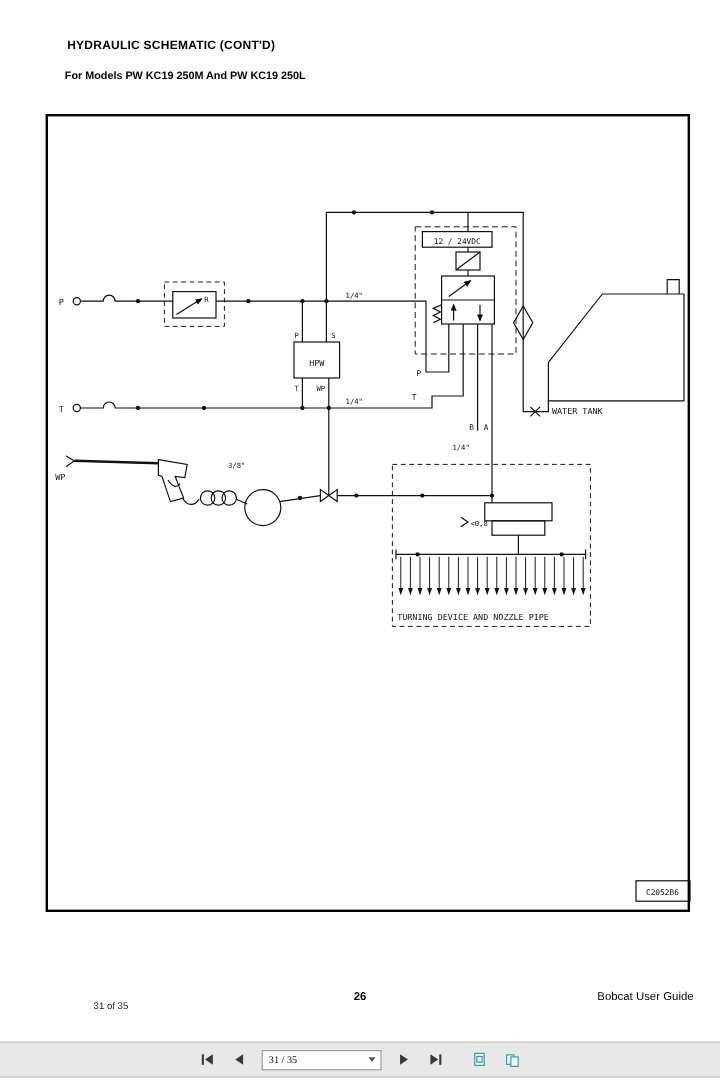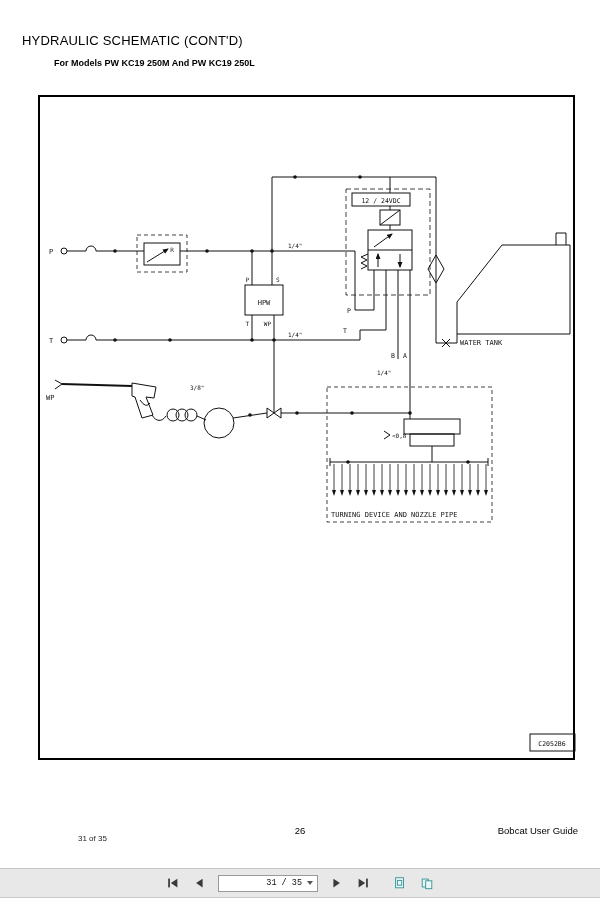--- a/index.html
+++ b/index.html
@@ -1,36 +1,36 @@
 <!DOCTYPE html>
 <html><head>
 <meta charset="utf-8">
 <style>
   * { box-sizing: border-box; margin: 0; padding: 0; }
   html, body { width: 600px; height: 906px; background: #ffffff; font-family: "Liberation Sans", sans-serif; position: relative; overflow: hidden; }
   .abs { position: absolute; }
-  #doc-title    { left: 22px; top: 33px;  font-size: 13px; font-weight: 400; color: #000; letter-spacing: .2px; }
+  #doc-title    { left: 56px; top: 33px;  font-size: 10px; font-weight: 700; color: #000; letter-spacing: .2px; }
   #doc-subtitle { left: 54px; top: 58px;  font-size: 9px;   font-weight: 700; color: #000; }
   #schematic-frame { left: 38px; top: 95px; width: 537px; height: 665px; border: 2px solid #000; background: #fff; }
   #schematic-frame svg { position: absolute; inset: 0; }
   svg text { font-family: "DejaVu Sans Mono", monospace; fill: #111; stroke: none; }
   .t7  { font-size: 7px; }
   .t65 { font-size: 6.5px; }
   .t6  { font-size: 6px; }
   #footer-left   { left: 78px; top: 834px; font-size: 8px; color: #222; }
-  #footer-center { left: 0; top: 825px; width: 600px; text-align: center; font-size: 9.5px; font-weight: 400; color: #000; }
+  #footer-center { left: 0; top: 825px; width: 600px; text-align: center; font-size: 9.5px; font-weight: 700; color: #000; }
   #footer-right  { right: 22px; top: 825px; font-size: 9.5px; font-weight: 400; color: #000; }
   #toolbar { left: 0; top: 868px; width: 600px; height: 30px; background: #e8e8e8;
              border-top: 1px solid #c6c6c6; border-bottom: 1px solid #c9c9c9;
              display: flex; align-items: center; justify-content: center; gap: 9px; }
   .tb-btn { width: 18px; height: 18px; display: flex; align-items: center; justify-content: center;
             background: none; border: none; padding: 0; cursor: pointer; }
   .tb-gap { margin-left: 10px; }
   #page-input-wrap { display: flex; align-items: center; background: #fff; border: 1px solid #9a9a9a; height: 17px; width: 100px; }
-  #page-input { border: none; outline: none; flex: 1; min-width: 0; font-size: 8.5px; padding: 0 5px; background: transparent; font-family: Liberation Mono, monospace; color: #111; text-align: right; }
+  #page-input { border: none; outline: none; flex: 1; min-width: 0; font-size: 8.5px; padding: 0 5px; background: transparent; font-family: Liberation Serif, serif; color: #111; }
   .caret-tri { width: 0; height: 0; border-left: 3px solid transparent; border-right: 3px solid transparent; border-top: 4px solid #555; margin-right: 4px; }
 </style>
 </head>
 <body>
 
 <div class="abs" id="doc-title">HYDRAULIC SCHEMATIC (CONT'D)</div>
 <div class="abs" id="doc-subtitle">For Models PW KC19 250M And PW KC19 250L</div>
 
 <div class="abs" id="schematic-frame">
 <svg viewBox="0 0 537 665" width="537" height="665">

